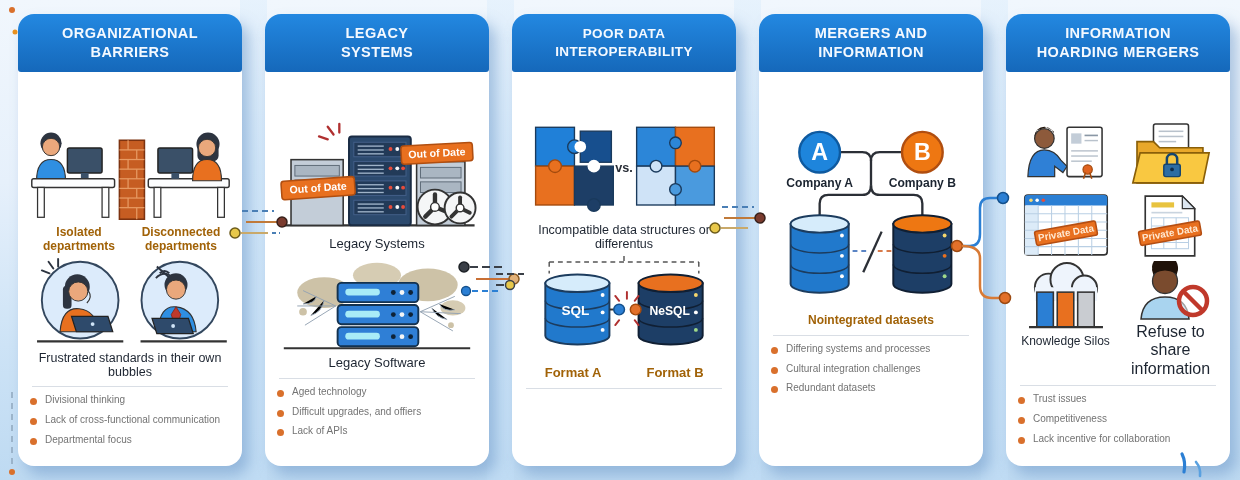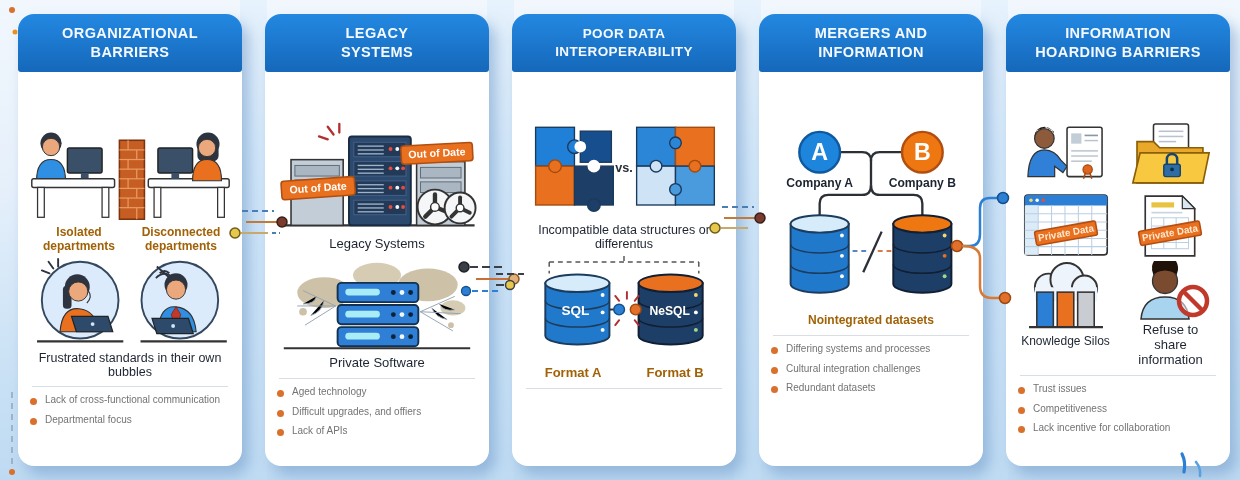--- a/index.html
+++ b/index.html
@@ -119,20 +119,24 @@
           <path d="M128,64 L166,64 L171,80 L133,80 Z" fill="#2e4a6b" stroke="#222" stroke-width="1.3"></path>
           <circle cx="150" cy="72" r="2" fill="#cfe4f7"></circle>
           <line x1="116" y1="88" x2="206" y2="88" stroke="#333" stroke-width="2.2"></line>
         </svg>
       </div>
       <div class="caption">Frustrated standards in their own bubbles</div>
       <hr class="divider">
       <ul class="bullets">
         <li>
             <span class="bdot"></span>
+            <span>Divisional thinking</span>
+          </li>
+        <li>
+            <span class="bdot"></span>
             <span>Lack of cross-functional communication</span>
           </li>
         <li>
             <span class="bdot"></span>
             <span>Departmental focus</span>
           </li>
       </ul>
     </div>
   </section>
 
@@ -243,21 +247,21 @@
               <circle cx="131" cy="61" r="2.5" fill="#f5f6f7"></circle>
               <circle cx="140" cy="61" r="2.5" fill="#0e2236"></circle>
             <rect x="64" y="74" width="84" height="20" rx="4" fill="#2f7fd6" stroke="#14324f" stroke-width="2"></rect>
             <rect x="72" y="80" width="36" height="7" rx="3.5" fill="#a8ecf7"></rect>
             <circle cx="122" cy="84" r="2.5" fill="#0e2236"></circle>
               <circle cx="131" cy="84" r="2.5" fill="#f5f6f7"></circle>
               <circle cx="140" cy="84" r="2.5" fill="#0e2236"></circle>
           </g>
         </svg>
       </div>
-      <div class="caption" style="font-size:13px">Private Software</div>
+      <div class="caption" style="font-size:13px">Legacy Software</div>
       <hr class="divider">
       <ul class="bullets">
         <li>
             <span class="bdot"></span>
             <span>Aged technology</span>
           </li>
         <li>
             <span class="bdot"></span>
             <span>Difficult upgrades, and offiers</span>
           </li>
@@ -403,21 +407,21 @@
             <span>Redundant datasets</span>
           </li>
       </ul>
     </div>
   </section>
 
   <section class="card">
     <header class="card-header">
       <div>
         <span>INFORMATION</span><br>
-        <span>HOARDING BARRIERS</span>
+        <span>HOARDING MERGERS</span>
       </div>
     </header>
     <div class="card-body">
       <div class="silo-grid">
         <svg width="96" height="68" viewBox="0 0 90 66">
           <circle cx="24" cy="17" r="9.5" fill="#8d5a3b" stroke="#333" stroke-width="1.2"></circle>
           <path d="M14.5,15 A9.5,9.5 0 0 1 33.5,15 L33,10 26,6 17,9 Z" fill="#1f1209"></path>
           <path d="M8,54 Q9,28 24,28 Q34,28 40,38 L46,44 L42,50 L34,44 L34,54 Z" fill="#2f80d6" stroke="#333" stroke-width="1.2"></path>
           <rect x="46" y="6" width="34" height="48" rx="2" fill="#ffffff" stroke="#333" stroke-width="1.5"></rect>
           <rect x="50" y="12" width="10" height="10" fill="#c3cdd8"></rect>
@@ -501,21 +505,21 @@
         </div>
         <div class="silo-col">
           <svg width="98" height="60" viewBox="0 0 96 60">
             <path d="M29,9 A13,13 0 0 1 55,9 L53,16 31,16 Z" fill="#1f1209"></path>
             <circle cx="42" cy="20" r="12.5" fill="#7a4b2e" stroke="#333" stroke-width="1.3"></circle>
             <path d="M29,6 A13,13 0 0 1 55,8 L52,12 A22,22 0 0 0 32,12 Z" fill="#1f1209"></path>
             <path d="M18,58 Q20,36 42,36 Q64,36 66,58 Z" fill="#a9d4ef" stroke="#333" stroke-width="1.5"></path>
             <circle cx="70" cy="40" r="14" fill="rgba(255,255,255,0.55)" stroke="#c0392b" stroke-width="4.5"></circle>
             <line x1="60" y1="30" x2="80" y2="50" stroke="#c0392b" stroke-width="4.5"></line>
           </svg>
-          <div class="caption" style="font-size:13px">Refuse to share information</div>
+          <div class="caption" style="font-size:16px">Refuse to share information</div>
         </div>
       </div>
       <hr class="divider">
       <ul class="bullets">
         <li>
             <span class="bdot"></span>
             <span>Trust issues</span>
           </li>
         <li>
             <span class="bdot"></span>

